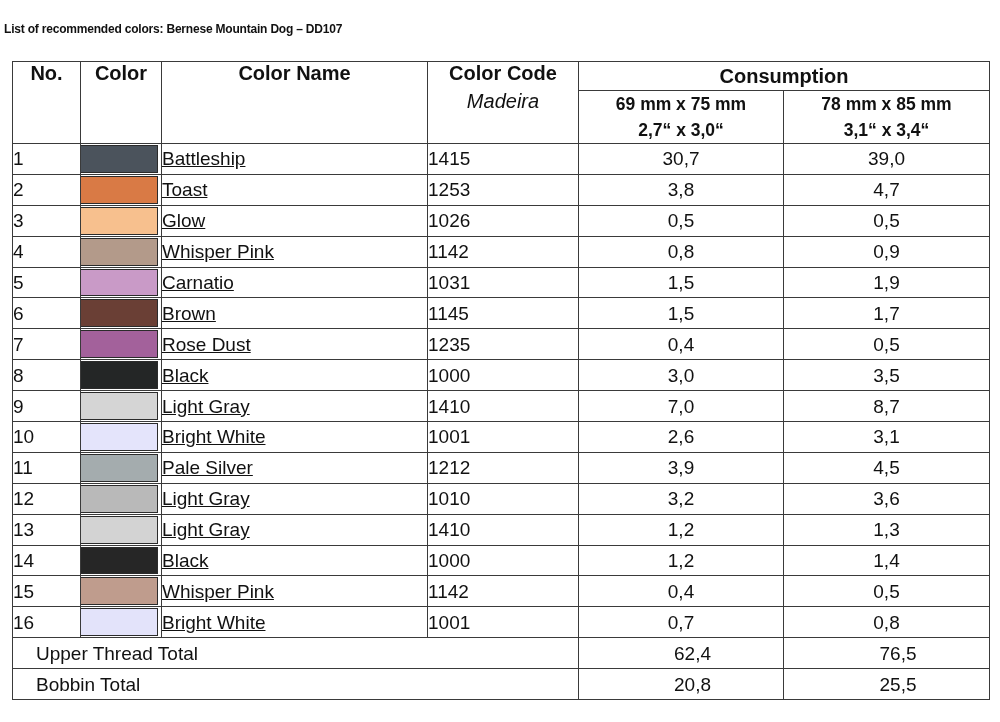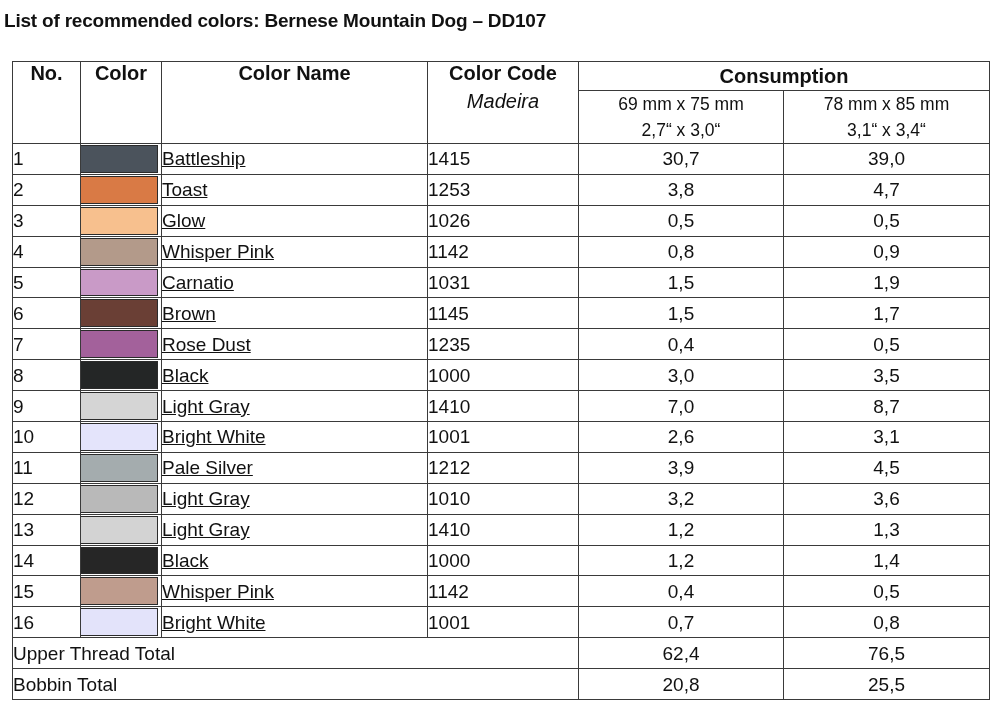--- a/index.html
+++ b/index.html
@@ -11,22 +11,22 @@
       width: 1000px;
       height: 722px;
       position: relative;
       overflow: hidden;
       font-family: "Liberation Sans", "DejaVu Sans", sans-serif;
       color: #111111;
     }
     .title {
       position: absolute;
       left: 4px;
-      top: 10px;
-      font-size: 19px;
+      top: 22px;
+      font-size: 12px;
       font-weight: bold;
       letter-spacing: -0.2px;
       color: #111;
       white-space: nowrap;
     }
     table.colors {
       position: absolute;
       left: 12px;
       top: 61px;
       width: 977px;
@@ -54,21 +54,21 @@
     }
     th.h-top { height: 30px; padding-top: 2px; }
     th .sub {
       display: block;
       font-weight: normal;
       font-style: italic;
       font-size: 20px;
       margin-top: 5px;
     }
     th.h-size {
-      font-weight: normal;
+      font-weight: bold;
       font-size: 17.5px;
       line-height: 26px;
       height: 52px;
       vertical-align: top;
       padding-top: 2px;
     }
     th.h-consumption {
       height: 28px;
       vertical-align: middle;
     }
@@ -81,21 +81,21 @@
       left: -1px;
       right: 3px;
       top: 1px;
       bottom: 1px;
       border: 1.5px solid #2b2b2b;
       box-sizing: border-box;
     }
     td.name { padding-left: 12px; text-decoration: underline; }
     td.code { text-align: left; }
     td.num { text-align: center; padding-right: 10px; }
-    tr.total-row td { height: 29.9px; line-height: 29px; }
+    tr.total-row td { height: 29.9px; line-height: 29px; padding-left: 23px; }
     td.total-label { padding-left: 13px; }
   </style>
 </head>
 <body>
 
 <div class="title">List of recommended colors: Bernese Mountain Dog – DD107</div>
 
 <table class="colors">
   <colgroup>
     <col class="c-no">

